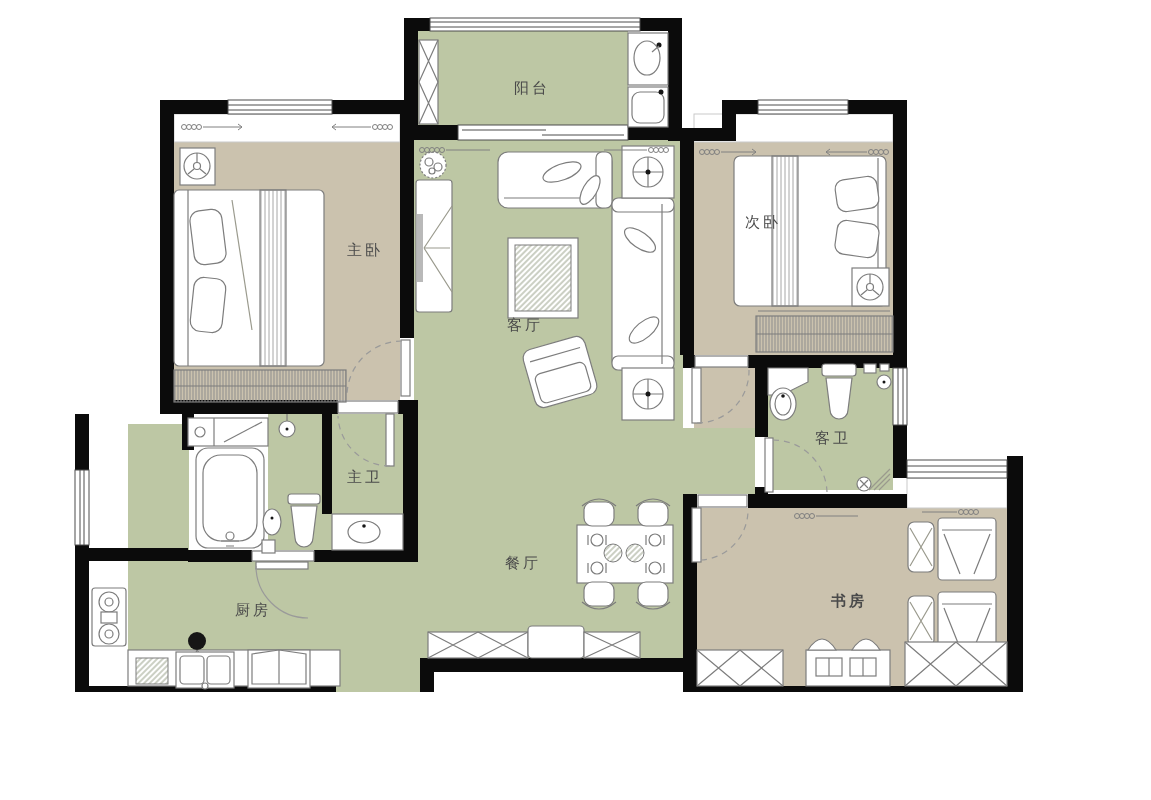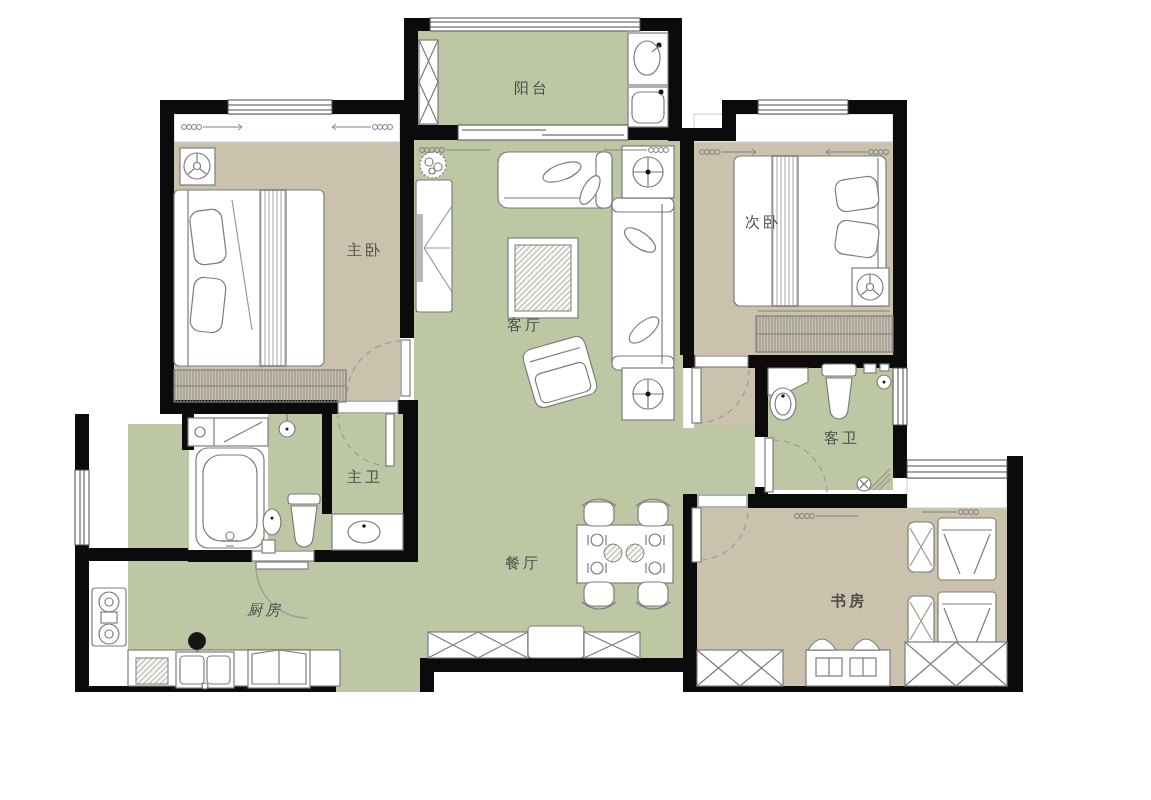--- a/index.html
+++ b/index.html
@@ -514,17 +514,17 @@
           <line x1="957" y1="512" x2="922" y2="512"></line>
         </g>
   </g>
 </svg>
 
   <div class="room-label" style="left:532px;top:88px;">阳台</div>
   <div class="room-label" style="left:357px;top:250px;margin-left:8px;">主卧</div>
   <div class="room-label" style="left:763px;top:222px;text-align:right;">次卧</div>
   <div class="room-label" style="left:489px;top:325px;margin-left:36px;">客厅</div>
   <div class="room-label" style="left:365px;top:477px;">主卫</div>
-  <div class="room-label" style="left:833px;top:438px;margin-left:9px;">客卫</div>
-  <div class="room-label" style="left:265px;top:610px;font-style:italic;">厨房</div>
+  <div class="room-label" style="left:833px;top:438px;">客卫</div>
+  <div class="room-label" style="left:253px;top:610px;">厨房</div>
   <div class="room-label" style="left:523px;top:563px;">餐厅</div>
   <div class="room-label" style="left:849px;top:601px;font-weight:bold;">书房</div>
 </div>
 
 </body></html>

